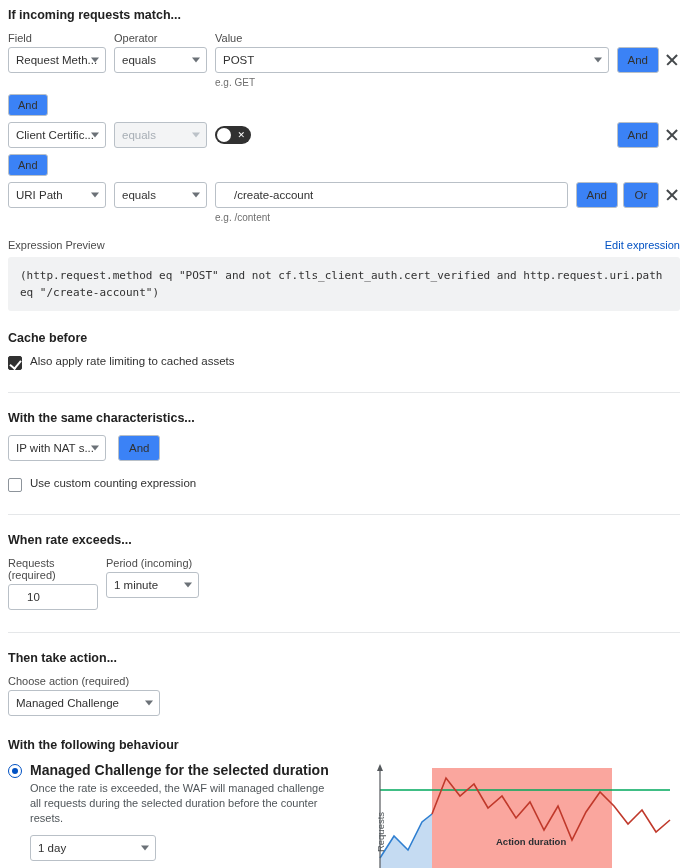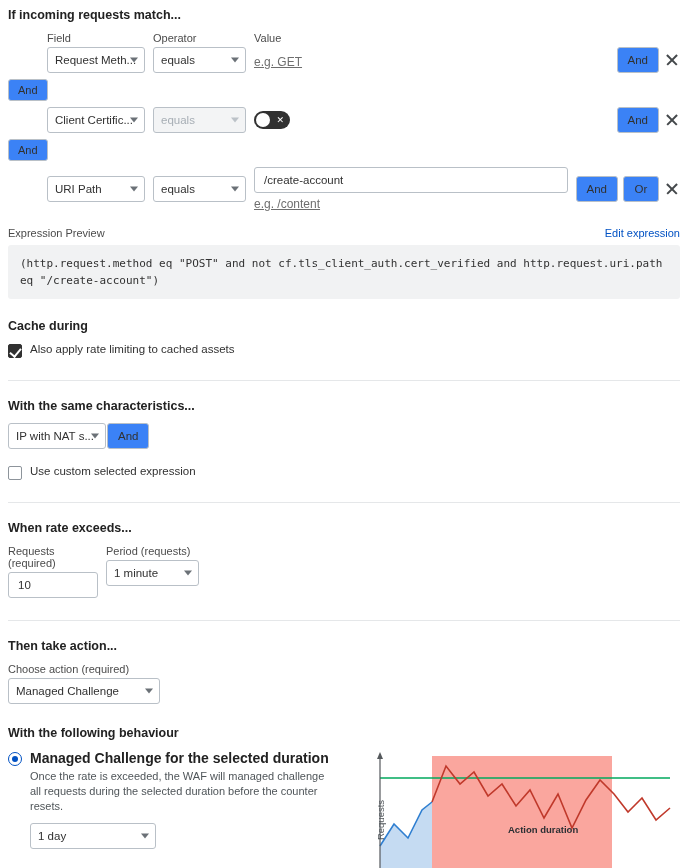--- a/index.html
+++ b/index.html
@@ -18,24 +18,23 @@
     font-weight: bold;
     color: #222;
     margin: 8px 0 10px 0;
   }
   .field-label {
     font-size: 11px;
     color: #4b4b4b;
     margin-bottom: 3px;
   }
   .hint {
-    font-size: 12px;
+    font-size: 10px;
     color: #6e6e6e;
     margin-top: 4px;
-    text-decoration: underline;
   }
 
   
   .select {
     position: relative;
     height: 26px;
     border: 1px solid #b9c0c7;
     border-radius: 3px;
     background: #fff;
     font-size: 11.5px;
@@ -61,21 +60,21 @@
   }
   .select.disabled .caret { border-top-color: #bcc2c8; }
 
   .input {
     height: 26px;
     border: 1px solid #b9c0c7;
     border-radius: 3px;
     background: #fff;
     font-size: 11.5px;
     color: #313131;
-    padding: 0 9px;
+    padding: 0 18px;
     width: 100%;
     font-family: "Liberation Sans", sans-serif;
   }
   .input::placeholder { color: #9aa1a8; }
 
   .btn {
     height: 26px;
     min-width: 36px;
     padding: 0 10px;
     border: 1px solid #b9c0c7;
@@ -106,23 +105,22 @@
     left: 1px; top: 7px;
     width: 14px; height: 1.6px;
     background: #44484b;
   }
   .xicon:before { transform: rotate(45deg); }
   .xicon:after  { transform: rotate(-45deg); }
 
   
   .cond-row {
     display: flex;
-    align-items: center;
+    align-items: flex-start;
     gap: 8px;
-    margin-left: 39px;
   }
   .col-field { width: 98px; flex: 0 0 98px; }
   .col-op    { width: 93px; flex: 0 0 93px; }
   .col-val   { flex: 1 1 auto; min-width: 0; }
   .col-btns  { flex: 0 0 auto; display: flex; align-items: center; gap: 5px; padding-top: 0; }
 
   .and-wrap { margin: 6px 0 6px 0; }
 
   .toggle {
     width: 36px; height: 18px;
@@ -244,21 +242,21 @@
   .chart-wrap { position: relative; width: 320px; height: 140px; }
   .axis-label-y {
     position: absolute;
     left: 0px; top: 50%;
     transform: translateY(-50%) rotate(-90deg);
     font-size: 9.5px;
     color: #4f5559;
   }
   .action-dur-label {
     position: absolute;
-    left: 148px; top: 74px;
+    left: 136px; top: 74px;
     font-size: 9.5px;
     font-weight: bold;
     color: #2b2f33;
   }
 </style>
 </head>
 <body>
 
 <div class="page">
 
@@ -278,20 +276,24 @@
         <span class="caret"></span>
       </div>
     </div>
     <div class="col-op">
       <div class="select">
         <span>equals</span>
         <span class="caret"></span>
       </div>
     </div>
     <div class="col-val">
+      <div class="select">
+        <span>POST</span>
+        <span class="caret"></span>
+      </div>
       <div class="hint">e.g. GET</div>
     </div>
     <div class="col-btns">
       <button class="btn">And</button>
       <span class="xicon"></span>
     </div>
   </div>
 
   <div class="and-wrap">
     <button class="btn small">And</button>
@@ -349,54 +351,54 @@
       <span class="xicon"></span>
     </div>
   </div>
 
   <div class="prev-head">
     <span class="lbl">Expression Preview</span>
     <a class="link">Edit expression</a>
   </div>
   <div class="prev-box">(http.request.method eq "POST" and not cf.tls_client_auth.cert_verified and http.request.uri.path eq "/create-account")</div>
 
-  <div class="section-title" style="margin-top:20px">Cache during</div>
+  <div class="section-title" style="margin-top:20px">Cache before</div>
   <div class="chk-row">
     <span class="chk checked"></span>
     <span class="chk-label">Also apply rate limiting to cached assets</span>
   </div>
 
   <hr class="hr">
 
   <div class="section-title">With the same characteristics...</div>
-  <div style="display:flex; align-items:flex-end; gap:1px;">
+  <div style="display:flex; align-items:flex-end; gap:12px;">
     <div class="col-field">
       <div class="select">
         <span>IP with NAT s...</span>
         <span class="caret"></span>
       </div>
     </div>
     <button class="btn">And</button>
   </div>
 
   <div class="chk-row" style="margin-top:16px">
     <span class="chk"></span>
-    <span class="chk-label">Use custom selected expression</span>
+    <span class="chk-label">Use custom counting expression</span>
   </div>
 
   <hr class="hr">
 
   <div class="section-title">When rate exceeds...</div>
   <div style="display:flex; gap:8px;">
     <div style="width:90px">
       <div class="field-label">Requests (required)</div>
       <input class="input" value="10" style="">
     </div>
     <div style="width:93px">
-      <div class="field-label">Period (requests)</div>
+      <div class="field-label">Period (incoming)</div>
       <div class="select">
         <span>1 minute</span>
         <span class="caret"></span>
       </div>
     </div>
   </div>
 
   <hr class="hr">
 
   <div class="section-title">Then take action...</div>

